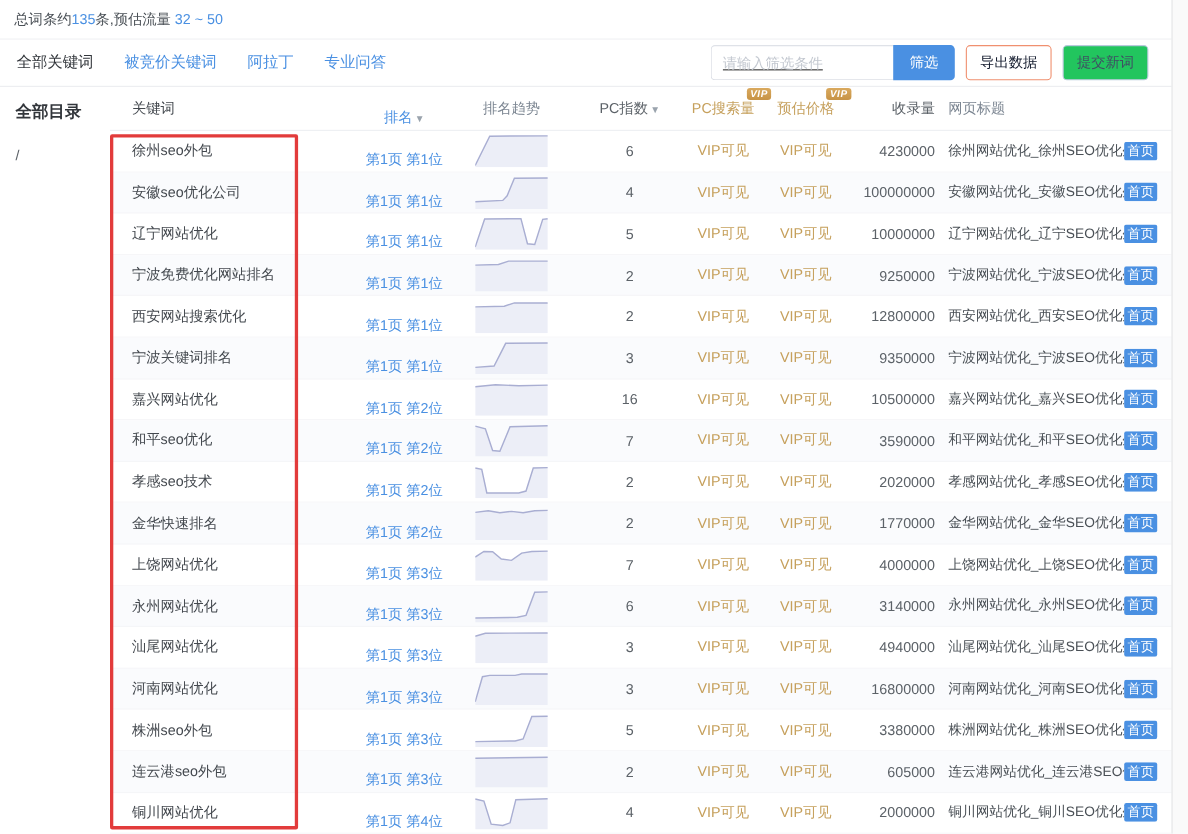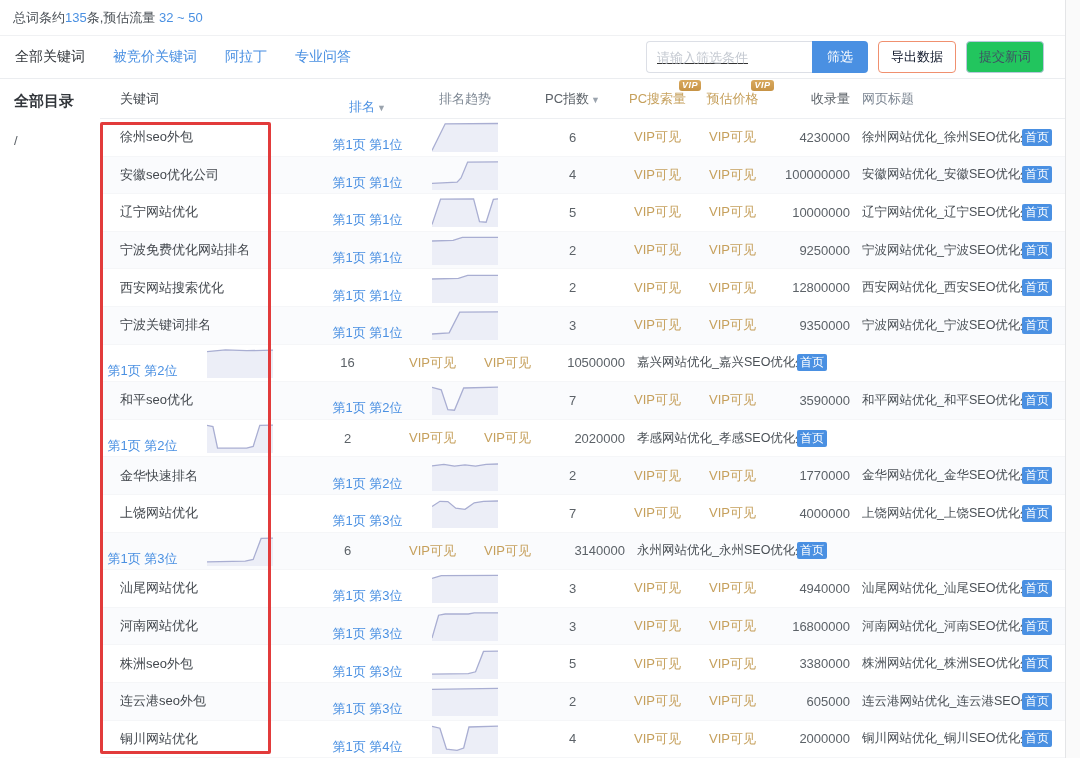--- a/index.html
+++ b/index.html
@@ -248,20 +248,21 @@
     <div class="cell c-vip1">VIP可见</div>
     <div class="cell c-vip2">VIP可见</div>
     <div class="cell c-volume">9350000</div>
     <div class="cell c-title">
       <span class="title-text">宁波网站优化_宁波SEO优化外</span>
       <span class="home-badge">首页</span>
     </div>
   </div>
 
   <div class="trow">
+    <div class="cell c-keyword">嘉兴网站优化</div>
     <div class="cell c-rank">第1页 第2位</div>
     <div class="cell c-trend">
       <svg class="spark" viewBox="0 0 100 100" preserveAspectRatio="none">
         <path class="area" d="M0,12 L28,6 L60,9 L100,7 L100,100 L0,100 Z"></path>
         <path class="line" d="M0,12 L28,6 L60,9 L100,7"></path>
       </svg>
     </div>
     <div class="cell c-pcindex">16</div>
     <div class="cell c-vip1">VIP可见</div>
     <div class="cell c-vip2">VIP可见</div>
@@ -285,20 +286,21 @@
     <div class="cell c-vip1">VIP可见</div>
     <div class="cell c-vip2">VIP可见</div>
     <div class="cell c-volume">3590000</div>
     <div class="cell c-title">
       <span class="title-text">和平网站优化_和平SEO优化外</span>
       <span class="home-badge">首页</span>
     </div>
   </div>
 
   <div class="trow">
+    <div class="cell c-keyword">孝感seo技术</div>
     <div class="cell c-rank">第1页 第2位</div>
     <div class="cell c-trend">
       <svg class="spark" viewBox="0 0 100 100" preserveAspectRatio="none">
         <path class="area" d="M0,8 L9,12 L16,84 L60,84 L70,78 L80,8 L100,7 L100,100 L0,100 Z"></path>
         <path class="line" d="M0,8 L9,12 L16,84 L60,84 L70,78 L80,8 L100,7"></path>
       </svg>
     </div>
     <div class="cell c-pcindex">2</div>
     <div class="cell c-vip1">VIP可见</div>
     <div class="cell c-vip2">VIP可见</div>
@@ -341,20 +343,21 @@
     <div class="cell c-vip1">VIP可见</div>
     <div class="cell c-vip2">VIP可见</div>
     <div class="cell c-volume">4000000</div>
     <div class="cell c-title">
       <span class="title-text">上饶网站优化_上饶SEO优化外</span>
       <span class="home-badge">首页</span>
     </div>
   </div>
 
   <div class="trow alt">
+    <div class="cell c-keyword">永州网站优化</div>
     <div class="cell c-rank">第1页 第3位</div>
     <div class="cell c-trend">
       <svg class="spark" viewBox="0 0 100 100" preserveAspectRatio="none">
         <path class="area" d="M0,86 L58,84 L70,78 L82,8 L100,7 L100,100 L0,100 Z"></path>
         <path class="line" d="M0,86 L58,84 L70,78 L82,8 L100,7"></path>
       </svg>
     </div>
     <div class="cell c-pcindex">6</div>
     <div class="cell c-vip1">VIP可见</div>
     <div class="cell c-vip2">VIP可见</div>

